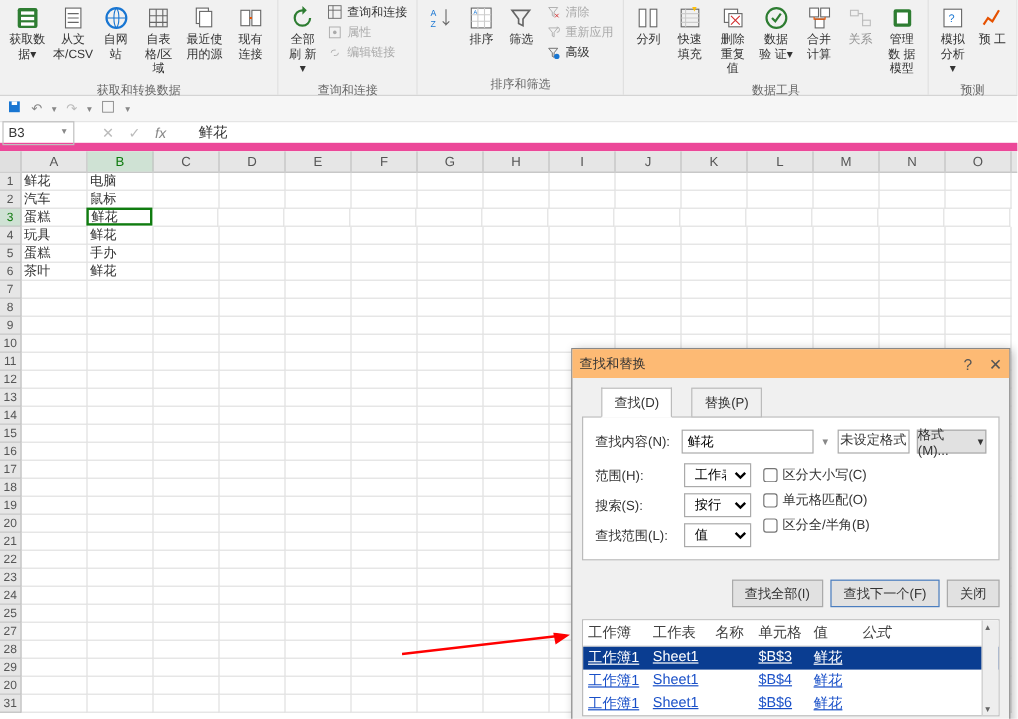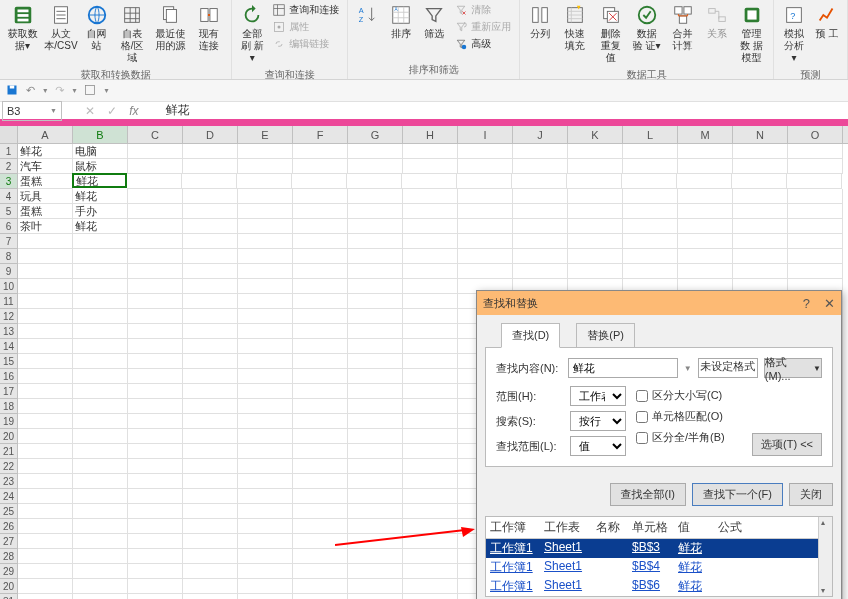--- a/index.html
+++ b/index.html
@@ -69,21 +69,21 @@
   
   
   .res-wrap { margin: 0 8px; border:1px solid #bbb; background:#fff; position:relative;}
   .res-hd { display:flex; border-bottom:1px solid #ccc; background:#fff;}
   .res-hd div { padding:2px 4px; font-size:12px; color:#404040;}
   .res-row { display:flex; font-size:12px;}
   .res-row div { padding:1px 4px; overflow:hidden; white-space:nowrap;}
   .res-row.hl { background:#0a3d91; color:#fff;}
   .res-row a { color: #1a50c8; text-decoration: underline; }
   .res-row.hl a { color:#fff;}
-  .c1{width:54px;} .c2{width:52px;} .c3{width:36px;} .c4{width:46px;} .c5{width:40px;} .c6{width:60px;}
+  .c1{width:54px;} .c2{width:52px;} .c3{width:36px;} .c4{width:46px;} .c5{width:40px;} .c6{width:60px;font-style:italic;}
   .res-sc { position:absolute; right:0; top:0; bottom:0; width:14px; background:#eee; border-left:1px solid #ccc;}
   .res-sc::before{content:"▴"; position:absolute; top:1px; left:2px; font-size:8px; color:#666;}
   .res-sc::after{content:"▾"; position:absolute; bottom:1px; left:2px; font-size:8px; color:#666;}
   .res-stat { padding: 3px 10px 6px 10px; font-size:11px; color:#444;}
   
   
   .arrow { position:absolute; left:335px; top:527px; width:140px; height:20px; pointer-events:none;}
 </style>
 </head>
 <body>
@@ -808,38 +808,20 @@
         <div class="cell"></div>
         <div class="cell"></div>
         <div class="cell"></div>
         <div class="cell"></div>
         <div class="cell"></div>
         <div class="cell"></div>
         <div class="cell"></div>
         <div class="cell"></div>
       </div>
       <div class="row">
-        <div class="row-h">26</div>
-        <div class="cell"></div>
-        <div class="cell"></div>
-        <div class="cell"></div>
-        <div class="cell"></div>
-        <div class="cell"></div>
-        <div class="cell"></div>
-        <div class="cell"></div>
-        <div class="cell"></div>
-        <div class="cell"></div>
-        <div class="cell"></div>
-        <div class="cell"></div>
-        <div class="cell"></div>
-        <div class="cell"></div>
-        <div class="cell"></div>
-        <div class="cell"></div>
-      </div>
-      <div class="row">
         <div class="row-h">27</div>
         <div class="cell"></div>
         <div class="cell"></div>
         <div class="cell"></div>
         <div class="cell"></div>
         <div class="cell"></div>
         <div class="cell"></div>
         <div class="cell"></div>
         <div class="cell"></div>
         <div class="cell"></div>
@@ -975,23 +957,20 @@
           </label>
         <label class="chk">
             <input type="checkbox" style="">
             <span>单元格匹配(O)</span>
           </label>
         <label class="chk">
             <input type="checkbox" style="">
             <span>区分全/半角(B)</span>
           </label>
       </div>
-      <div style="flex:1; display:flex; align-items:flex-end; justify-content:flex-end;">
-        <span class="opt-t">选项(T) &lt;&lt;</span>
-      </div>
     </div>
   </div>
   <div class="dlg-btnrow">
     <span class="dlg-btn">查找全部(I)</span>
     <span class="dlg-btn" style="border-color:#4a7dbf;">查找下一个(F)</span>
     <span class="dlg-btn">关闭</span>
   </div>
   <div class="res-wrap">
     <div class="res-hd">
       <div class="c1">工作簿</div>

